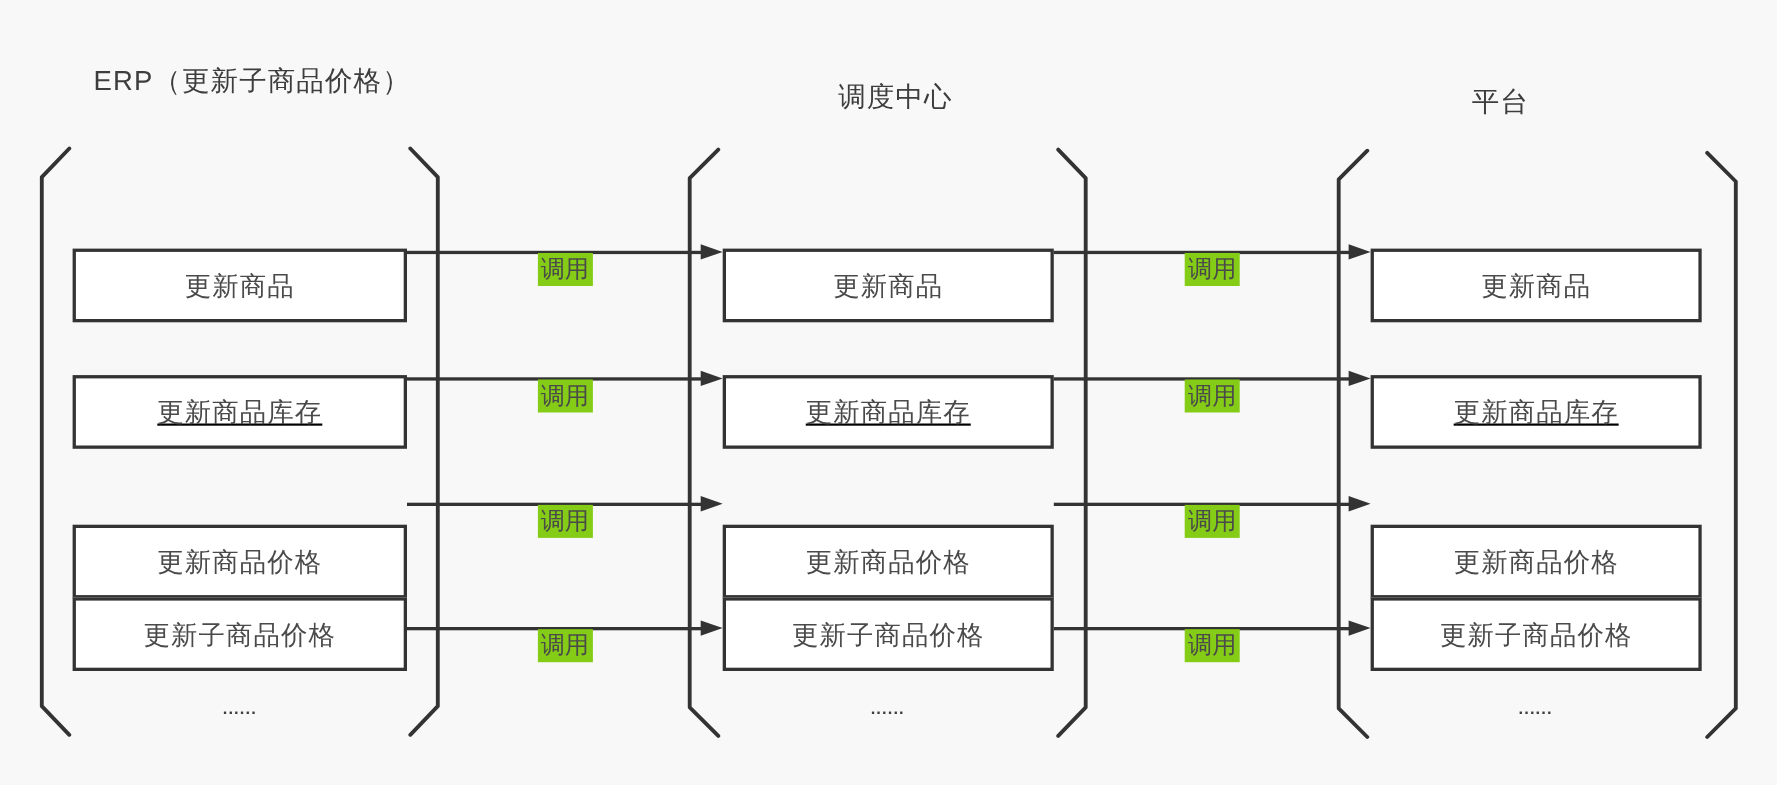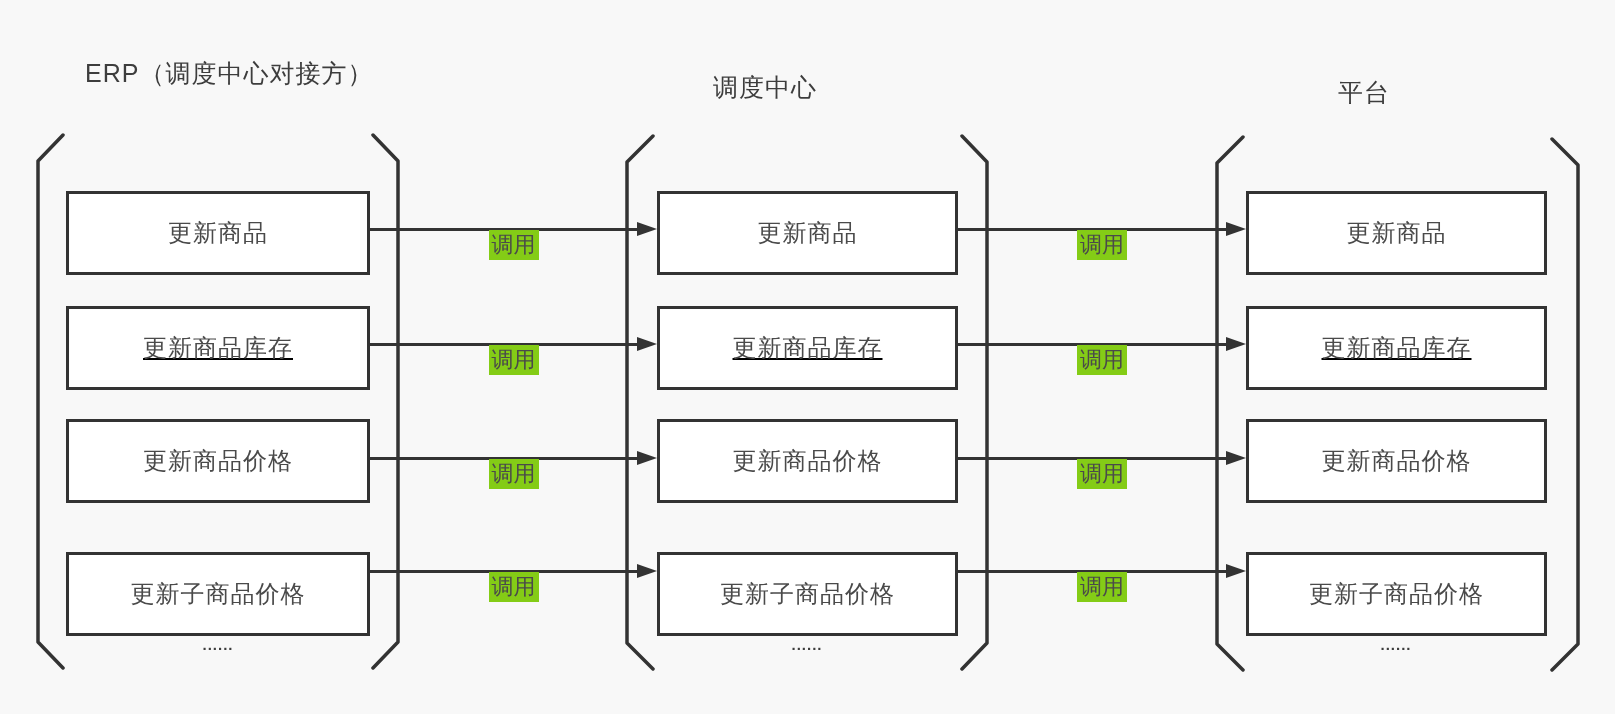--- a/index.html
+++ b/index.html
@@ -19,29 +19,29 @@
   .brackets polyline{
     stroke:var(--line,#333);stroke-width:3.5;fill:none;
     stroke-linecap:round;stroke-linejoin:round;
   }
   .col-title{
     position:absolute;font-size:25px;color:#3d3d3d;white-space:nowrap;
     letter-spacing:1px;
   }
   .col-title.centered{transform:translateX(-50%);}
   .box{
-    position:absolute;height:84px;box-sizing:border-box;
+    position:absolute;height:67px;box-sizing:border-box;
     border:3px solid var(--box-border,#333);background:var(--box-fill,#fff);
-    display:flex;align-items:center;justify-content:center;
+    display:flex;align-items:center;justify-content:center;margin-top:35px;
   }
   .box span{font-size:24px;color:var(--text,#4a4a4a);letter-spacing:1px;}
   .c1{left:66px;width:304px;}
   .c2{left:657px;width:301px;}
   .c3{left:1246px;width:301px;}
-  .row1{top:191px;} .row2{top:306px;text-decoration:underline;} .row3{top:419px;} .row4{top:552px;}
+  .row1{top:191px;} .row2{top:306px;text-decoration:underline;} .row3{top:442px;} .row4{top:508px;}
   .dots{
     position:absolute;top:636px;transform:translateX(-50%);
     font-size:15px;font-weight:bold;letter-spacing:1px;color:#3d3d3d;
   }
   .arrow{position:absolute;height:0;}
   .gapA{left:370px;width:287px;}
   .gapB{left:958px;width:288px;}
   .ar1{top:229px;} .ar2{top:344px;} .ar3{top:458px;} .ar4{top:571px;}
   .shaft{
     position:absolute;left:0;right:16px;top:-1.5px;height:3px;
@@ -65,22 +65,22 @@
 
   <svg class="brackets" width="1615" height="714" viewBox="0 0 1615 714">
     <polyline points="63,135 38,161 38,642 63,668"></polyline>
     <polyline points="373,135 398,161 398,642 373,668"></polyline>
     <polyline points="653,136 627,162 627,643 653,669"></polyline>
     <polyline points="962,136 987,162 987,643 962,669"></polyline>
     <polyline points="1243,137 1217,163 1217,644 1243,670"></polyline>
     <polyline points="1552,139 1578,165 1578,644 1552,670"></polyline>
   </svg>
 
-  <div class="col-title" style="left:85px;top:57px">ERP（调度中心对接方）</div>
-  <div class="col-title centered" style="left:765px;top:71px">调度中心</div>
+  <div class="col-title" style="left:85px;top:57px">ERP（更新子商品价格）</div>
+  <div class="col-title centered" style="left:814px;top:71px">调度中心</div>
   <div class="col-title centered" style="left:1364px;top:76px">平台</div>
 
   <div class="box c1 row1">
       <span>更新商品</span>
     </div>
   <div class="box c1 row2">
       <span>更新商品库存</span>
     </div>
   <div class="box c1 row3">
       <span>更新商品价格</span>

